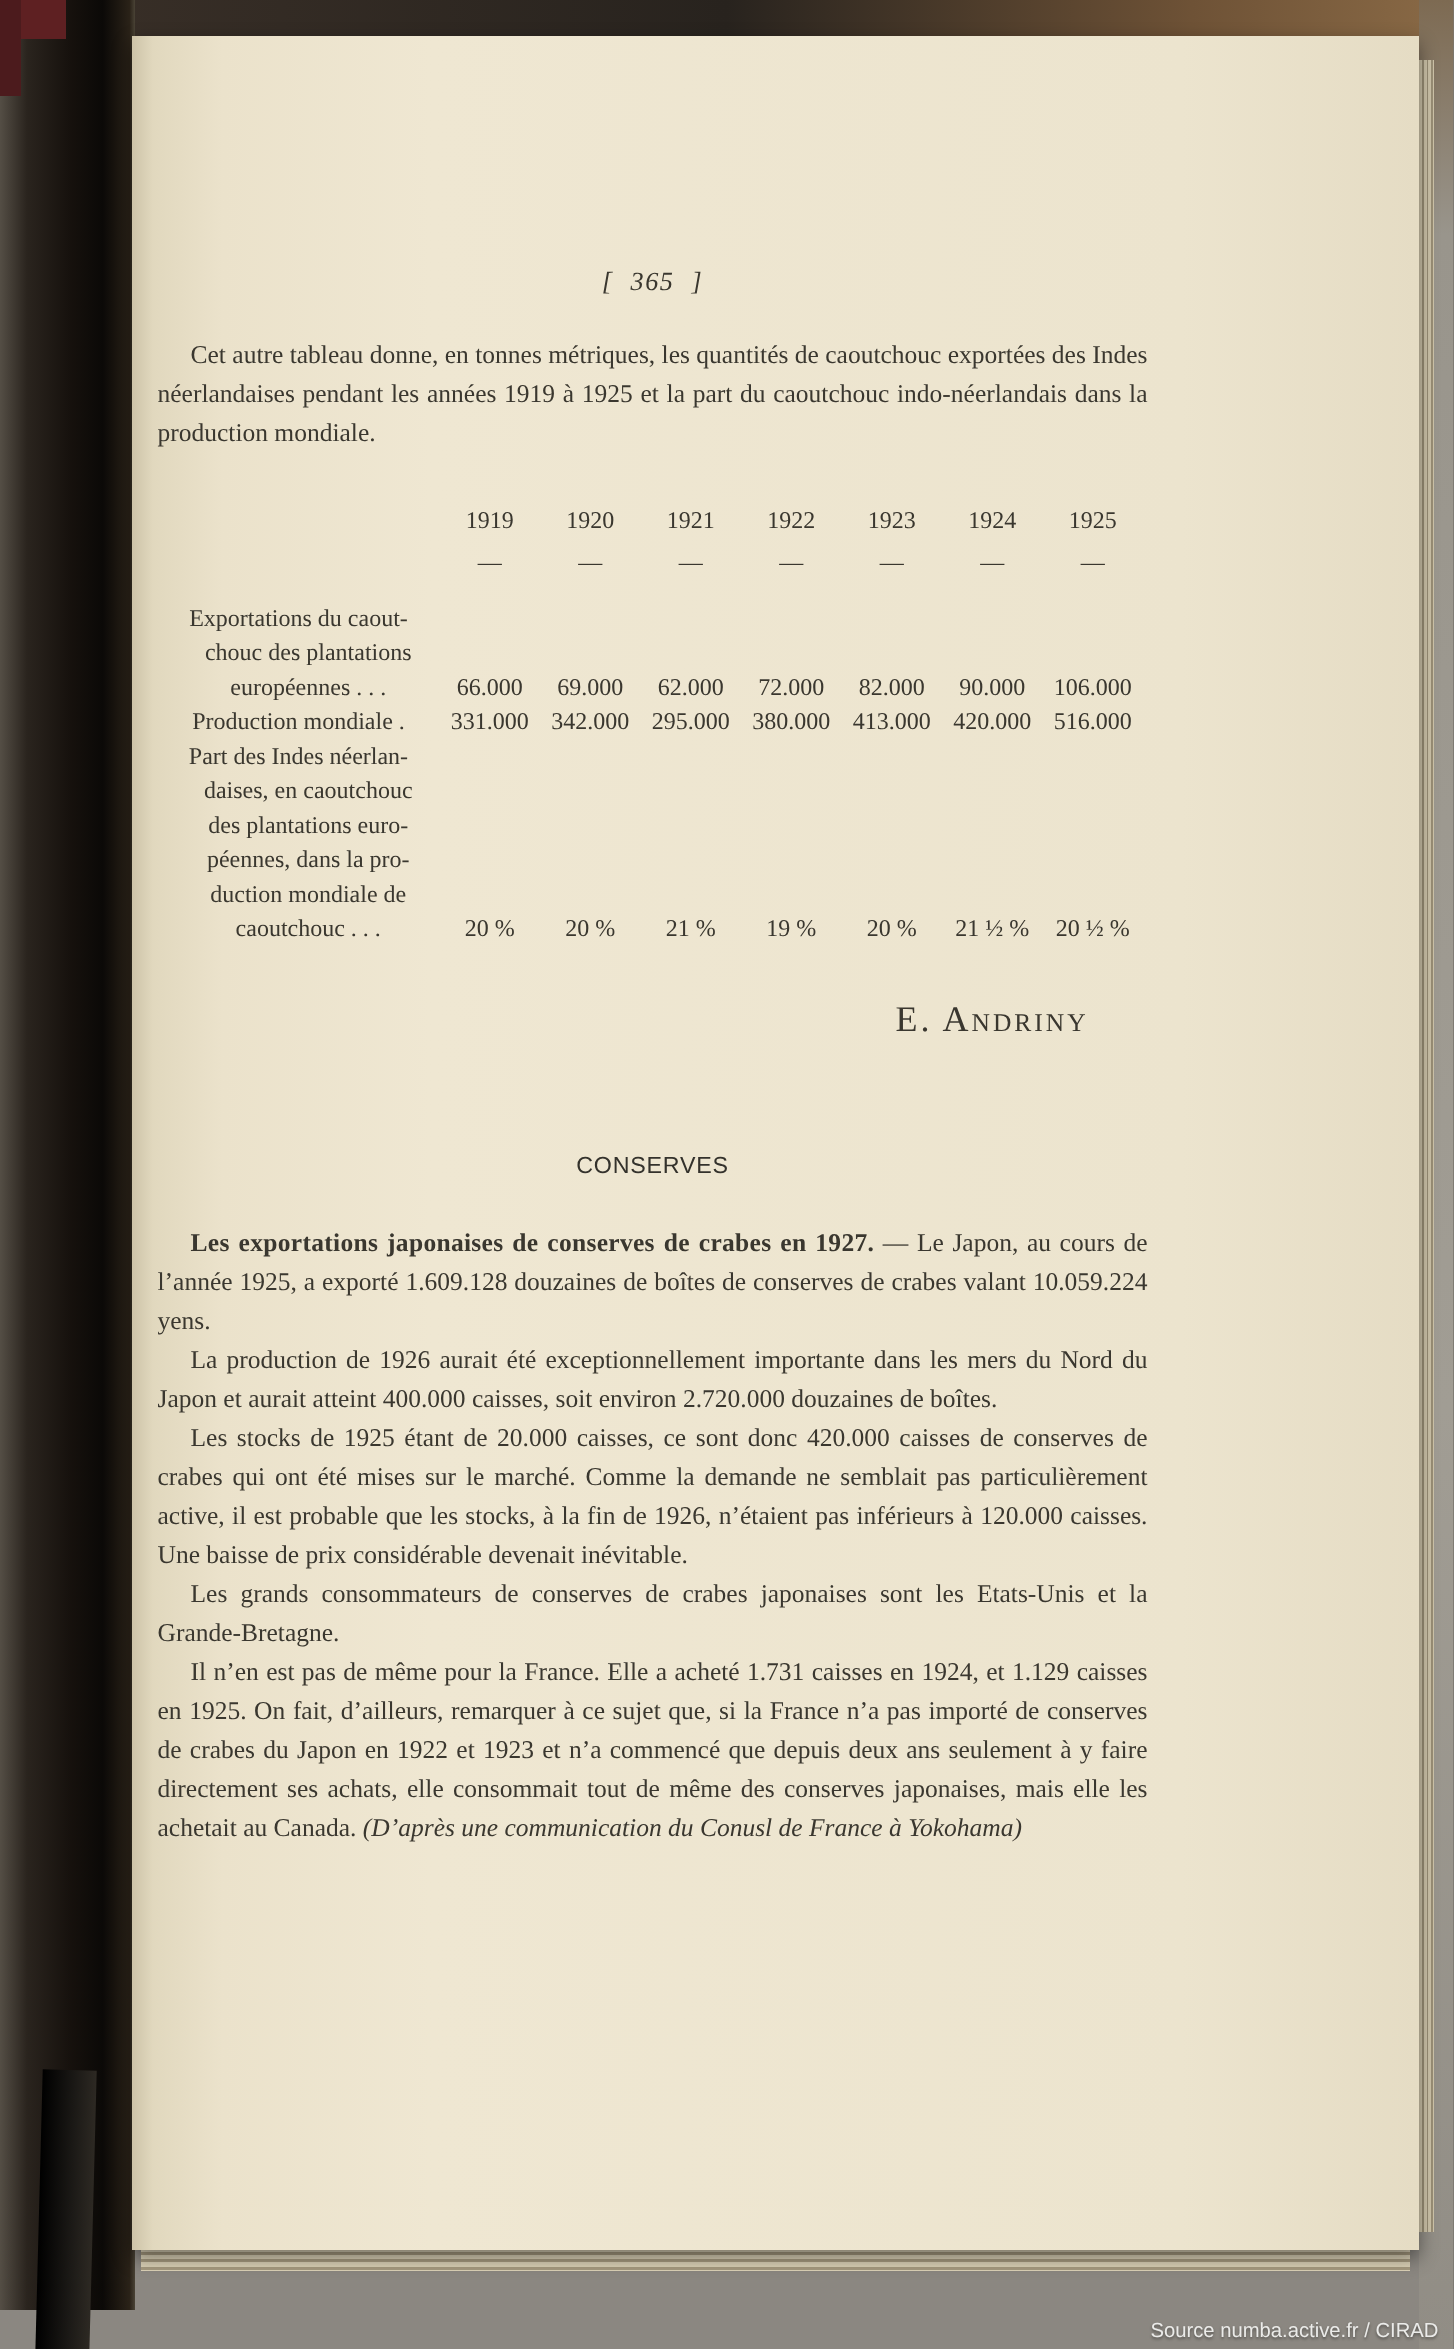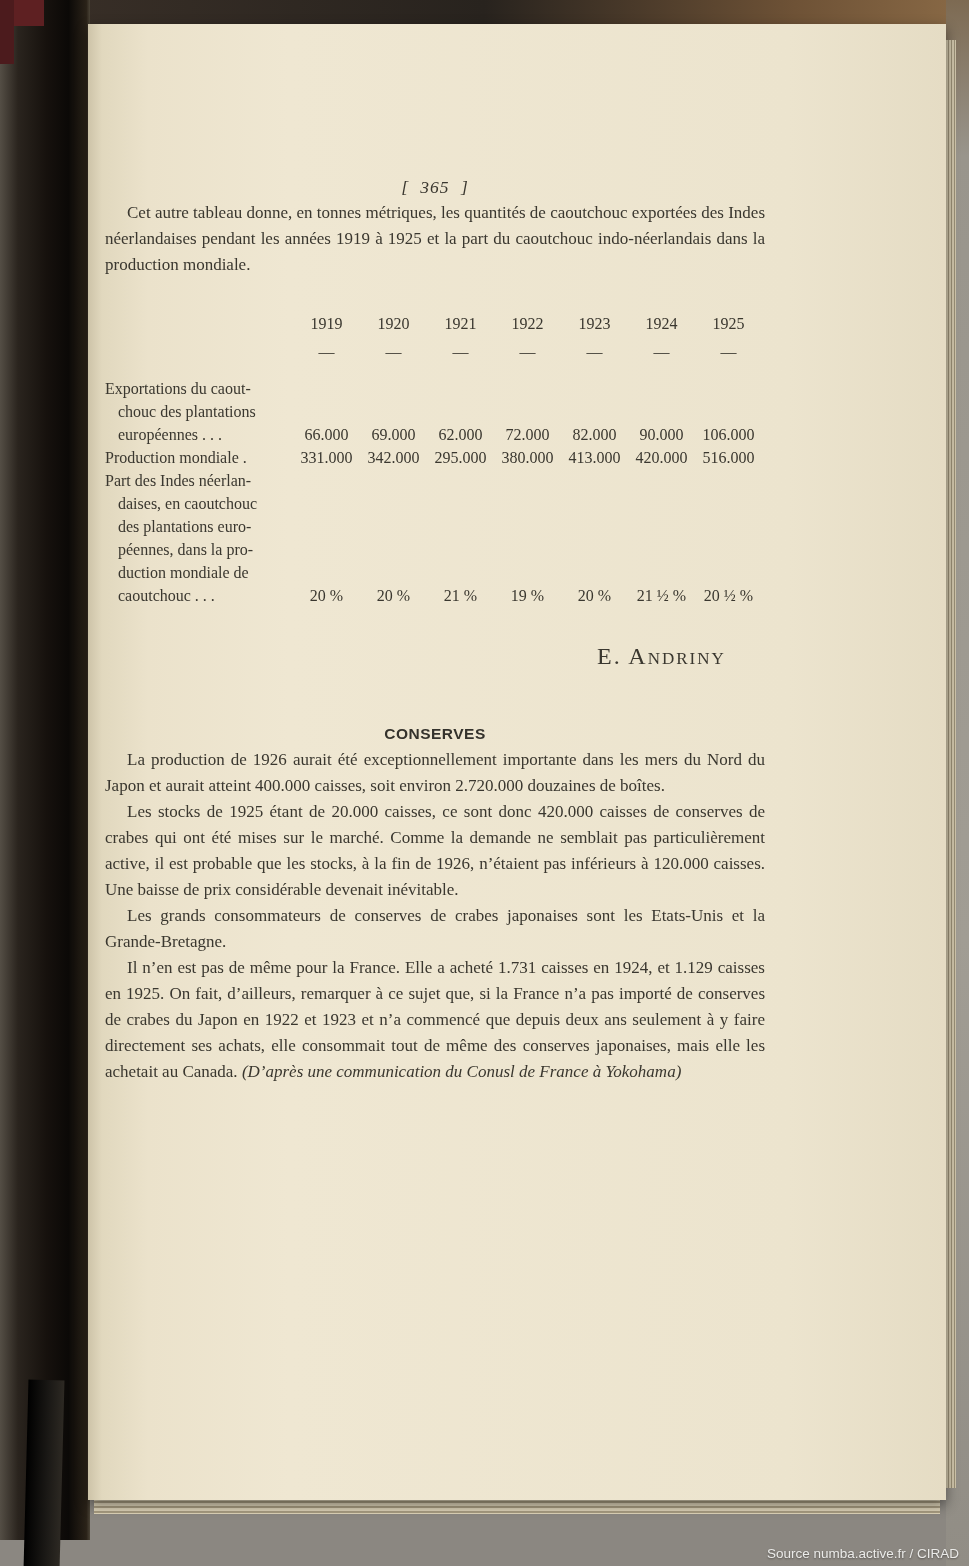--- a/index.html
+++ b/index.html
@@ -49,37 +49,37 @@
     box-shadow:0 5px 12px rgba(0,0,0,.45);
   }
   .content {
     position:absolute; left:17px; top:0; width:660px;
     color:#3a372f; font-size:17px; line-height:26px;
   }
   .page-number {
     margin-top:150px; text-align:center;
     font-style:italic; font-size:17.5px; letter-spacing:1px; word-spacing:6px;
   }
-  .intro { text-align:justify; text-indent:22px; }
+  .intro { margin-top:24px; text-align:justify; text-indent:22px; }
   
   .rubber-table { margin-top:34px; font-size:16px; line-height:23px; }
   .t-grid { display:grid; grid-template-columns:188px repeat(7,67px); }
   .t-year, .t-dash, .t-val { text-align:center; white-space:nowrap; }
   .t-dashes { margin-top:5px; }
   .t-row { align-items:end; }
   .t-row.r1 { margin-top:14px; }
-  .t-label span { display:block; padding-left:13px; }
+  .t-label span { display:block; padding-left:13px;text-align:center; }
   .t-label span:first-child { padding-left:0; }
   .signature {
     margin-top:36px; padding-left:492px;
     font-variant:small-caps; letter-spacing:2px; font-size:24px;
   }
   .section-heading {
-    margin-top:52px; text-align:center;
-    font-family:"Liberation Sans", sans-serif; font-weight:700;
+    margin-top:72px; text-align:center;
+    font-family:"Liberation Sans", sans-serif; font-weight:400;
     font-size:15.5px; letter-spacing:.5px; color:#34322c;
   }
   .para { text-align:justify; text-indent:22px; }
   .para.lead { margin-top:25px; }
   .para b { font-weight:700; letter-spacing:.2px; }
   .para i { font-style:italic;margin-top:20px; }
 </style>
 </head>
 <body>
 
@@ -165,20 +165,21 @@
           <span class="t-val">20 %</span>
           <span class="t-val">21 ½ %</span>
           <span class="t-val">20 ½ %</span>
         </div>
       </div>
 
       <div class="signature">E. Andriny</div>
 
       <h2 class="section-heading">CONSERVES</h2>
 
+      <p class="para lead"><b>Les exportations japonaises de conserves de crabes en 1927.</b><span> — Le Japon, au cours de l’année 1925, a exporté 1.609.128 douzaines de boîtes de conserves de crabes valant 10.059.224 yens.</span></p>
 
       <p class="para">La production de 1926 aurait été exceptionnellement importante dans les mers du Nord du Japon et aurait atteint 400.000 caisses, soit environ 2.720.000 douzaines de boîtes.</p>
 
       <p class="para">Les stocks de 1925 étant de 20.000 caisses, ce sont donc 420.000 caisses de conserves de crabes qui ont été mises sur le marché. Comme la demande ne semblait pas particulièrement active, il est probable que les stocks, à la fin de 1926, n’étaient pas inférieurs à 120.000 caisses. Une baisse de prix considérable devenait inévitable.</p>
 
       <p class="para">Les grands consommateurs de conserves de crabes japonaises sont les Etats-Unis et la Grande-Bretagne.</p>
 
       <p class="para"><span>Il n’en est pas de même pour la France. Elle a acheté 1.731 caisses en 1924, et 1.129 caisses en 1925. On fait, d’ailleurs, remarquer à ce sujet que, si la France n’a pas importé de conserves de crabes du Japon en 1922 et 1923 et n’a commencé que depuis deux ans seulement à y faire directement ses achats, elle consommait tout de même des conserves japonaises, mais elle les achetait au Canada. </span><i>(D’après une communication du Conusl de France à Yokohama)</i></p>
 
     </div>

